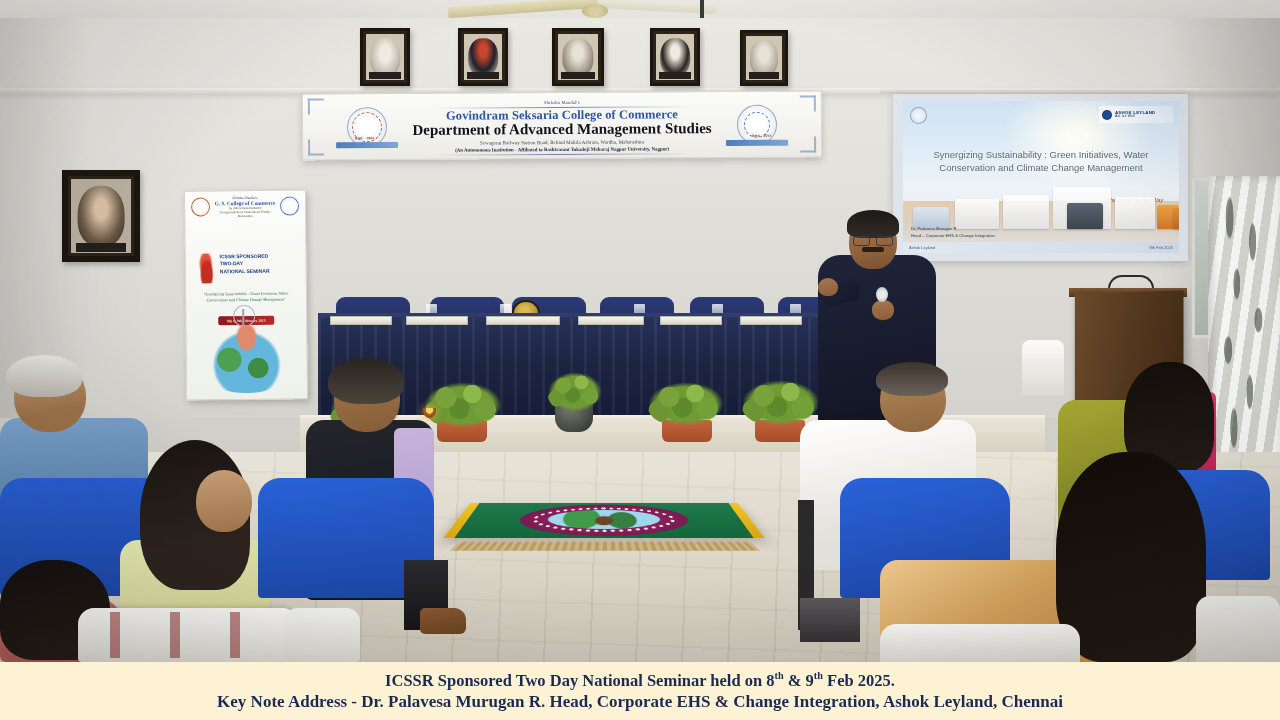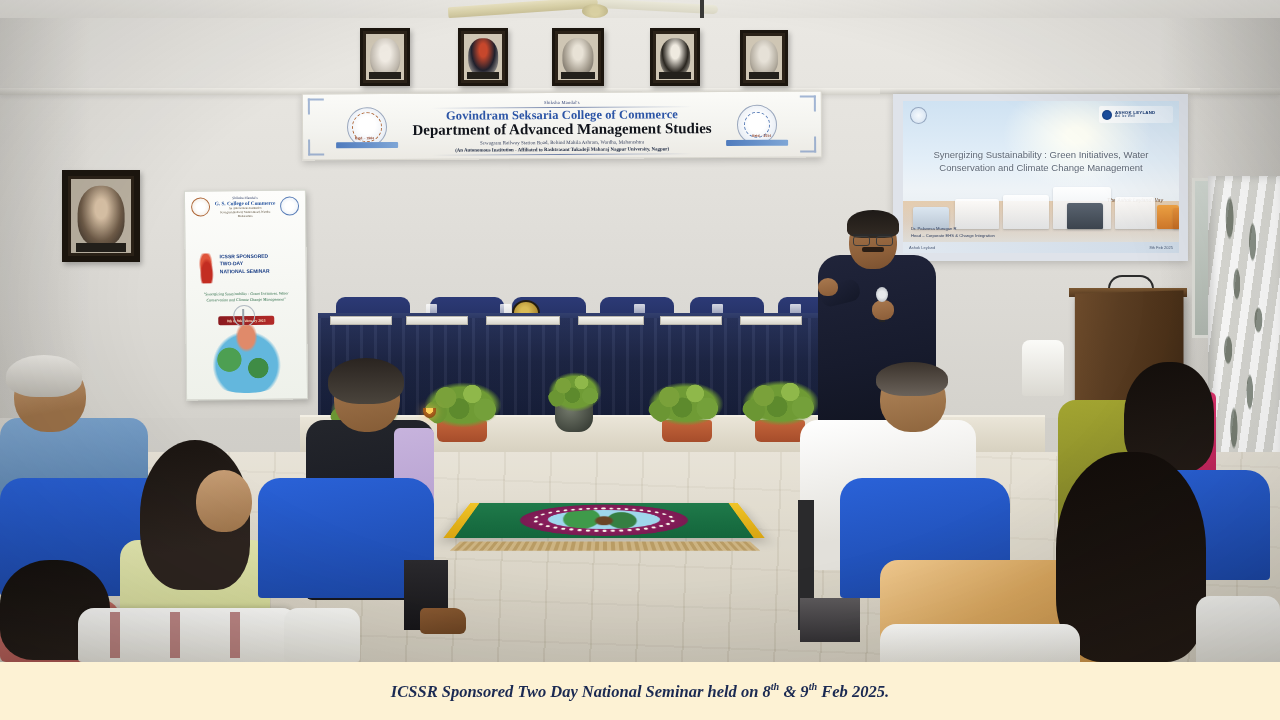--- a/index.html
+++ b/index.html
@@ -575,21 +575,21 @@
     display: flex; flex-direction: column;
     align-items: center; justify-content: center;
     gap: 2px;
   }
   .caption-line {
     color: #1b2a52;
     font-family: "Liberation Serif", serif;
     font-weight: bold;
     white-space: nowrap;
   }
-  .cap1 { font-size: 16.5px; font-style: italic; }
+  .cap1 { font-size: 16.5px; }
   .cap2 { font-size: 17px; }
   .cap1 sup, .cap2 sup { font-size: .62em; }
 </style>
 </head>
 <body>
 
 <div class="photo-frame">
 
   <div class="scene">
 
@@ -863,15 +863,16 @@
     <div style="position:absolute;left:880px;top:624px;width:200px;height:38px;background:linear-gradient(180deg,#fbfbf9,#dedcd4);border-radius:16px 16px 0 0;"></div>
     <div style="position:absolute;left:1196px;top:596px;width:84px;height:66px;background:linear-gradient(180deg,#f6f6f3,#dbd9d1);border-radius:14px 14px 0 0;"></div>
 
     <div style="position:absolute;inset:0;pointer-events:none;background:radial-gradient(ellipse at 50% 45%, rgba(0,0,0,0) 55%, rgba(0,0,0,.16) 100%);"></div>
   </div>
 
   <div class="caption-bar">
     <div class="caption-line cap1">
       <span>ICSSR Sponsored Two Day National Seminar held on 8</span><sup>th</sup><span> &amp; 9</span><sup>th</sup><span> Feb 2025.</span>
     </div>
+    <div class="caption-line cap2">Key Note Address - Dr. Palavesa Murugan R. Head, Corporate EHS &amp; Change Integration, Ashok Leyland, Chennai</div>
   </div>
 
 </div>
 
 </body></html>

